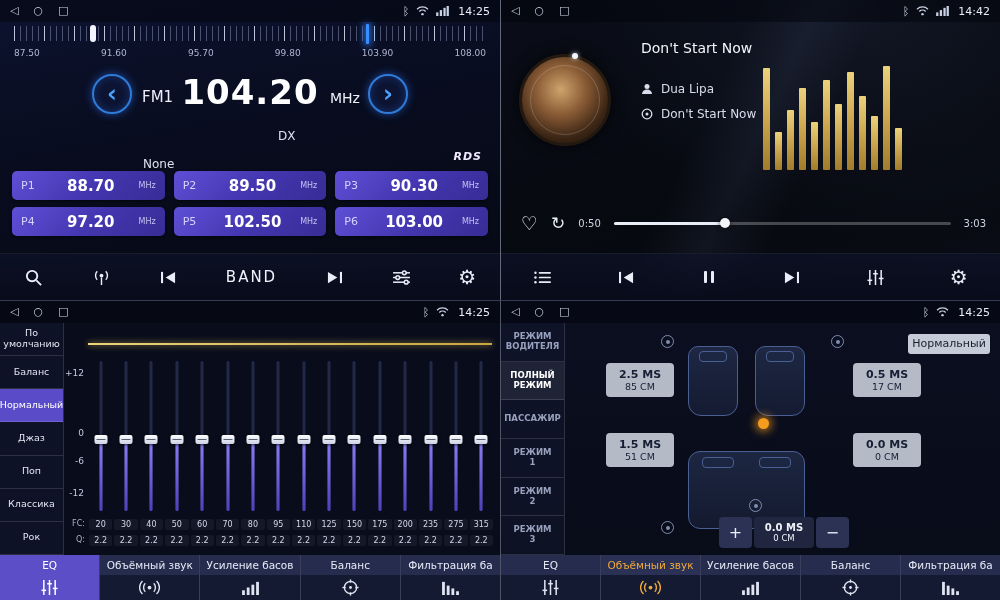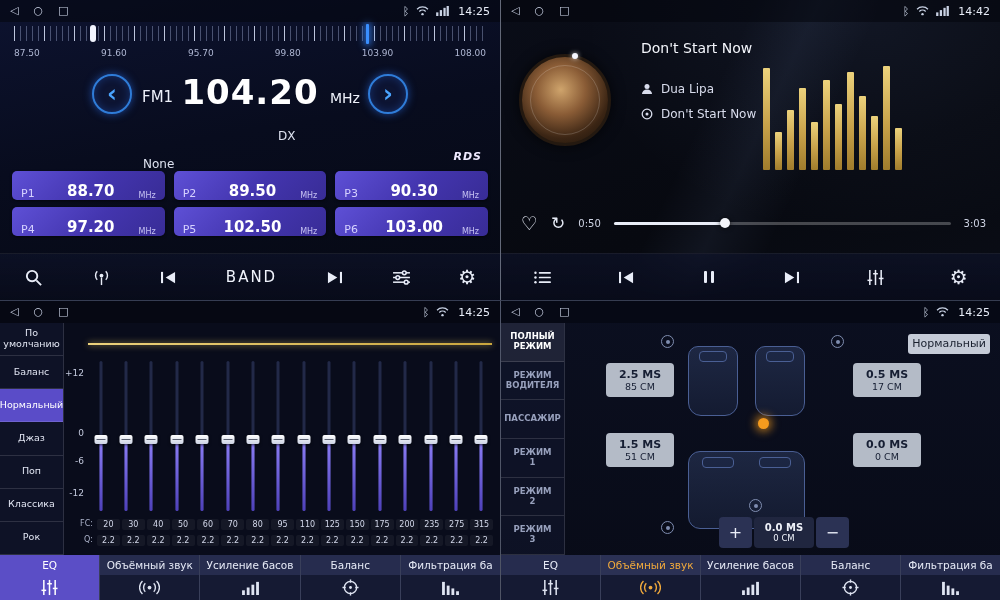--- a/index.html
+++ b/index.html
@@ -45,21 +45,21 @@
   .freq-big { position:absolute; left:0; right:0; top:72px; text-align:center; font-size:34px; font-weight:bold;
     color:#ffffff; letter-spacing:1px; }
   .unit-label { position:absolute; left:330px; top:90px; font-size:14px; color:#eef1fa; }
   .pty { position:absolute; left:143px; top:129px; font-size:12px; color:#dde2f0;margin-top:28px; }
   .dx  { position:absolute; left:278px; top:129px; font-size:12px; color:#dde2f0; }
   .rds { position:absolute; right:18px; top:150px; font-size:11px; font-weight:bold; font-style:italic;
     letter-spacing:1px; color:#efeaff; }
 
   .presets { position:absolute; left:12px; right:12px; top:171px; display:grid;
     grid-template-columns:repeat(3,1fr); gap:7px 9px; }
-  .preset { height:29px; border-radius:5px; display:flex; align-items:flex-end; padding:0 9px;
+  .preset { height:29px; border-radius:5px; display:flex; align-items:center; padding:0 9px;
     background:linear-gradient(135deg,#5e50d6 0%,#4335ae 55%,#382c96 100%);
     box-shadow:0 1px 3px rgba(0,0,0,.55); }
   .p-label { font-size:11px; color:#d6d2ff; width:22px; text-align:left; }
   .p-freq { flex:1; text-align:center; font-size:15px; font-weight:bold; color:#fff; }
   .p-unit { font-size:8px; color:#c6c2f2; }
 
   .toolbar { position:absolute; bottom:0; left:0; right:0; height:47px; display:flex; align-items:center;
     justify-content:space-around; background:linear-gradient(180deg, rgba(14,19,42,.65), rgba(8,11,26,.95));
     border-top:1px solid rgba(255,255,255,.07); color:#e9edf8; z-index:4; }
   .toolbar .ico { display:block; }
@@ -107,21 +107,21 @@
   .sc0 { top:45px; } .sc1 { top:105px; } .sc2 { top:133px; } .sc3 { top:165px; }
   .eq-bands { position:absolute; left:24px; right:6px; top:38px; height:150px; display:flex; }
   .eq-col { flex:1; position:relative; }
   .eq-track { position:absolute; left:50%; transform:translateX(-50%); top:0; bottom:0; width:3px;
     background:#222948; border-radius:2px; }
   .eq-fill { position:absolute; left:50%; transform:translateX(-50%); bottom:0; width:3px; height:46%;
     background:linear-gradient(180deg,#8a7cf4,#4e40ba); border-radius:2px; }
   .eq-thumb { position:absolute; left:50%; transform:translateX(-50%); top:calc(53% - 5px); width:13px; height:9px;
     border-radius:2px; background:linear-gradient(180deg,#ffffff,#ccd3e4); box-shadow:0 1px 3px rgba(0,0,0,.7); }
   .eq-thumb::after { content:""; position:absolute; left:2px; right:2px; top:4px; height:1px; background:#5a6070; }
-  .eq-row { position:absolute; left:8px; right:6px; display:flex; font-size:8px; color:#d3d8ea; }
+  .eq-row { position:absolute; left:0; right:6px; display:flex; font-size:8px; color:#d3d8ea; }
   .fc-row { top:196px; } .q-row { top:212px; }
   .row-label { width:24px; text-align:right; padding-right:3px; color:#aab1c8; }
   .eq-row .cell { flex:1; text-align:center; background:rgba(255,255,255,.05); margin:0 1px; border-radius:2px;
     padding:1px 0; }
 
   
   .tabbar { position:absolute; left:0; right:0; bottom:0; height:45px; display:flex; background:#10142a; z-index:6; }
   .tab { flex:1; display:flex; flex-direction:column; border-right:1px solid rgba(165,175,215,.28); overflow:hidden; }
   .tab:last-child { border-right:none; }
   .tab-label { height:20px; line-height:20px; text-align:center; font-size:10.5px; color:#e6eaf6;
@@ -684,22 +684,22 @@
               <path d="M1 3.5 a8.5 8.5 0 0 1 12 0"></path>
               <path d="M3.5 6 a5 5 0 0 1 7 0"></path>
               <circle cx="7" cy="9" r="1.3" fill="currentColor" stroke="none"></circle>
             </g>
           </svg>
         <span class="sb-time">14:25</span>
       </div>
     </header>
 
     <aside class="side sur-side">
+      <div class="side-item">РЕЖИМ ВОДИТЕЛЯ</div>
       <div class="side-item active">ПОЛНЫЙ РЕЖИМ</div>
-      <div class="side-item">РЕЖИМ ВОДИТЕЛЯ</div>
       <div class="side-item">ПАССАЖИР</div>
       <div class="side-item">РЕЖИМ 1</div>
       <div class="side-item">РЕЖИМ 2</div>
       <div class="side-item">РЕЖИМ 3</div>
     </aside>
 
     <div class="sur-main">
       <button class="preset-chip">Нормальный</button>
 
       <div class="seat seat-fl"></div>

